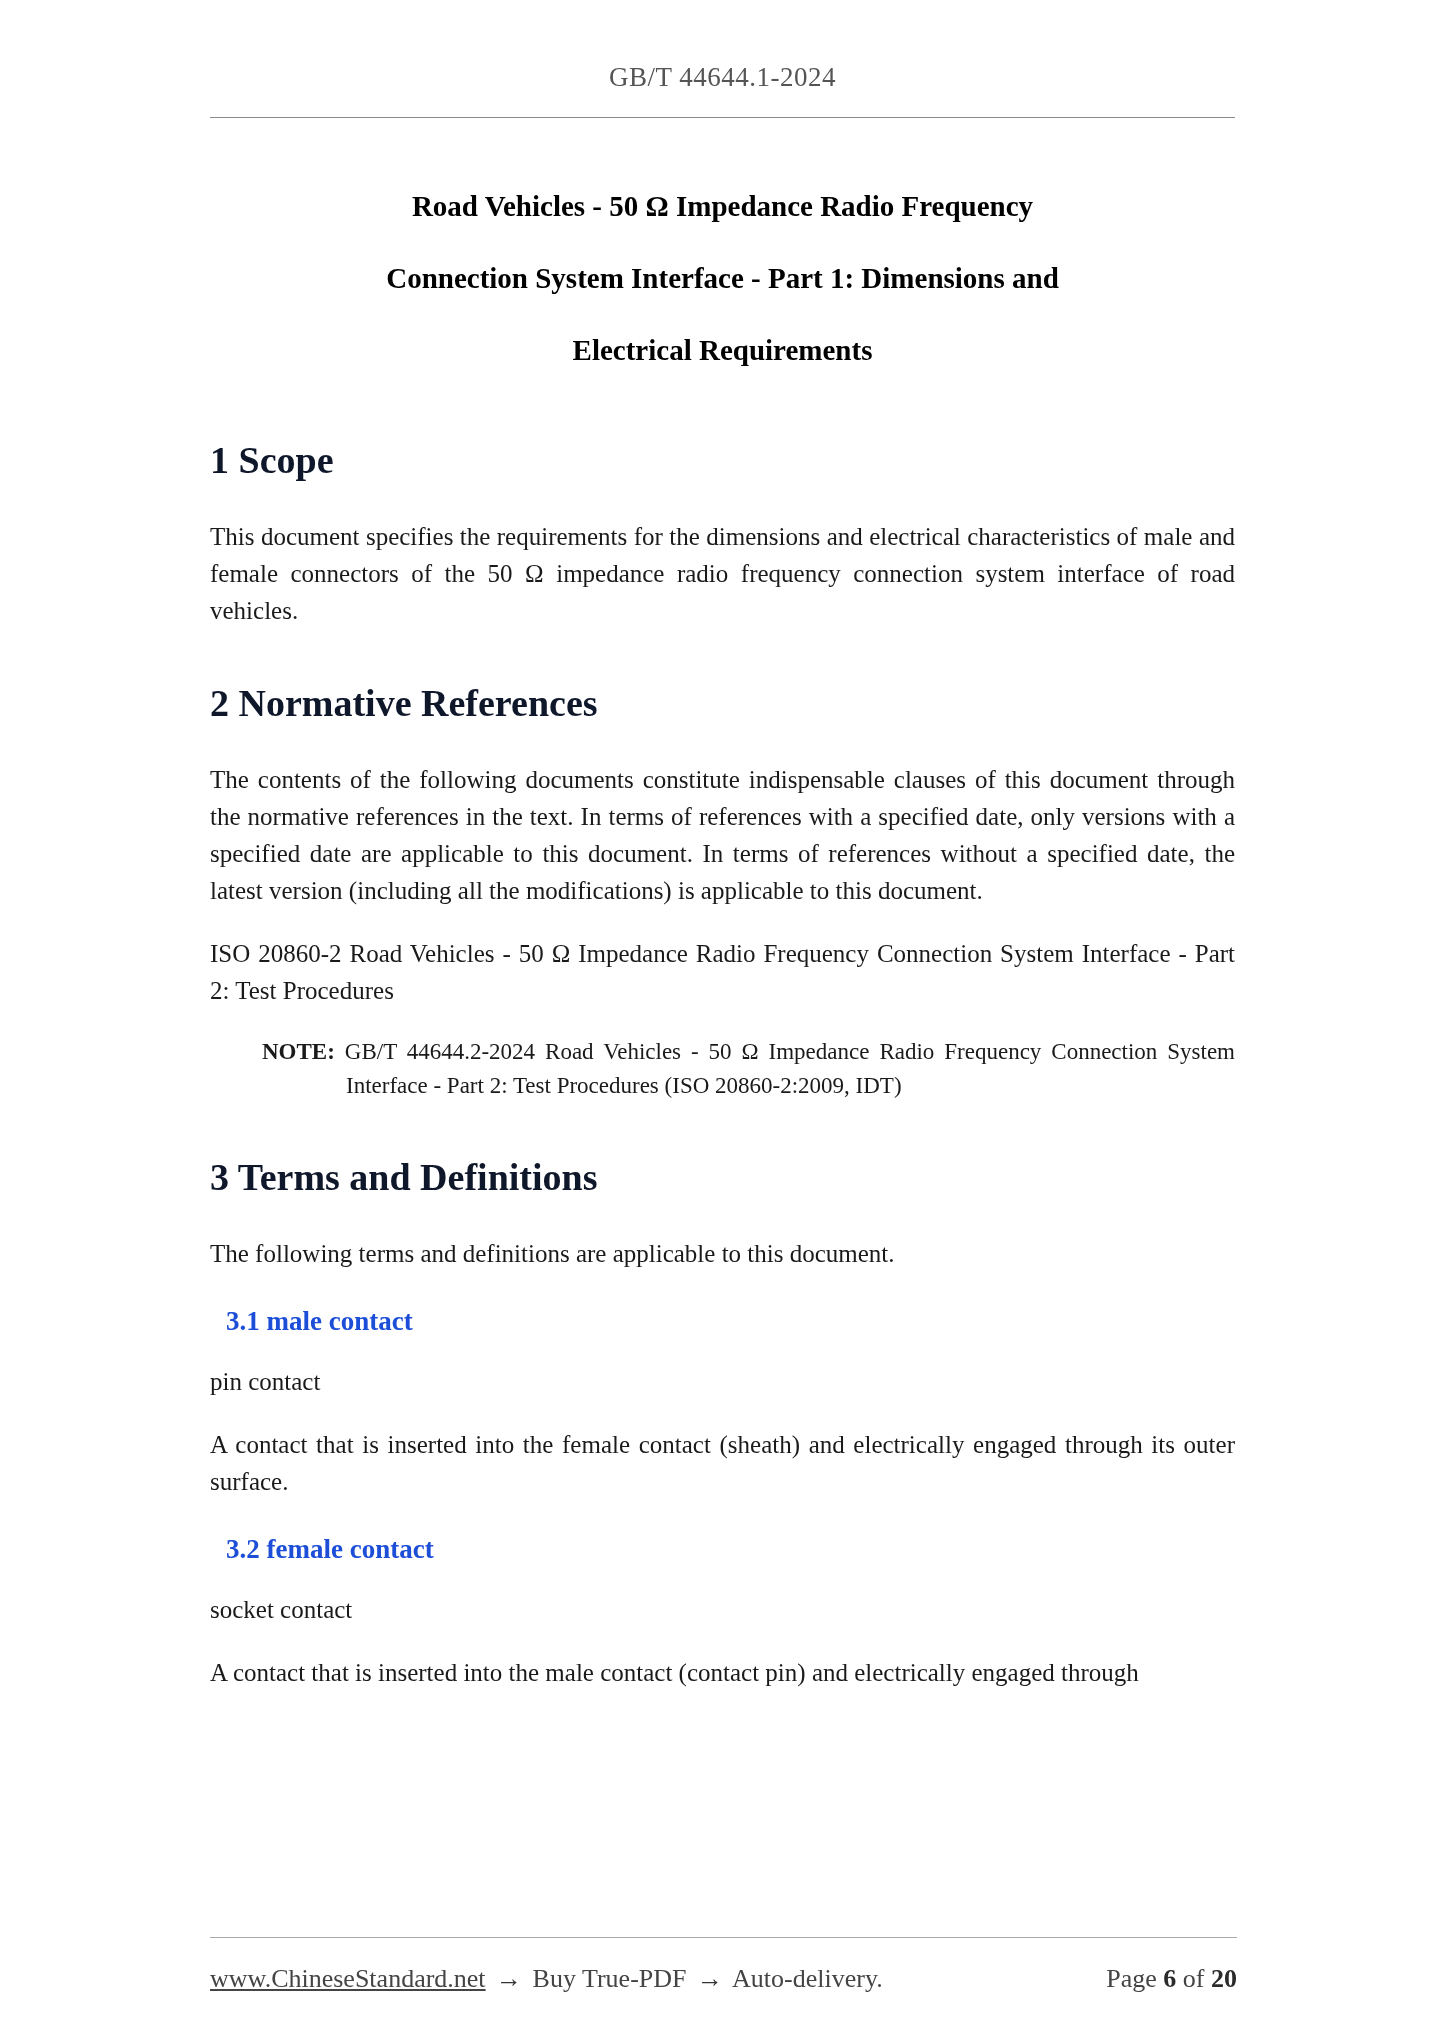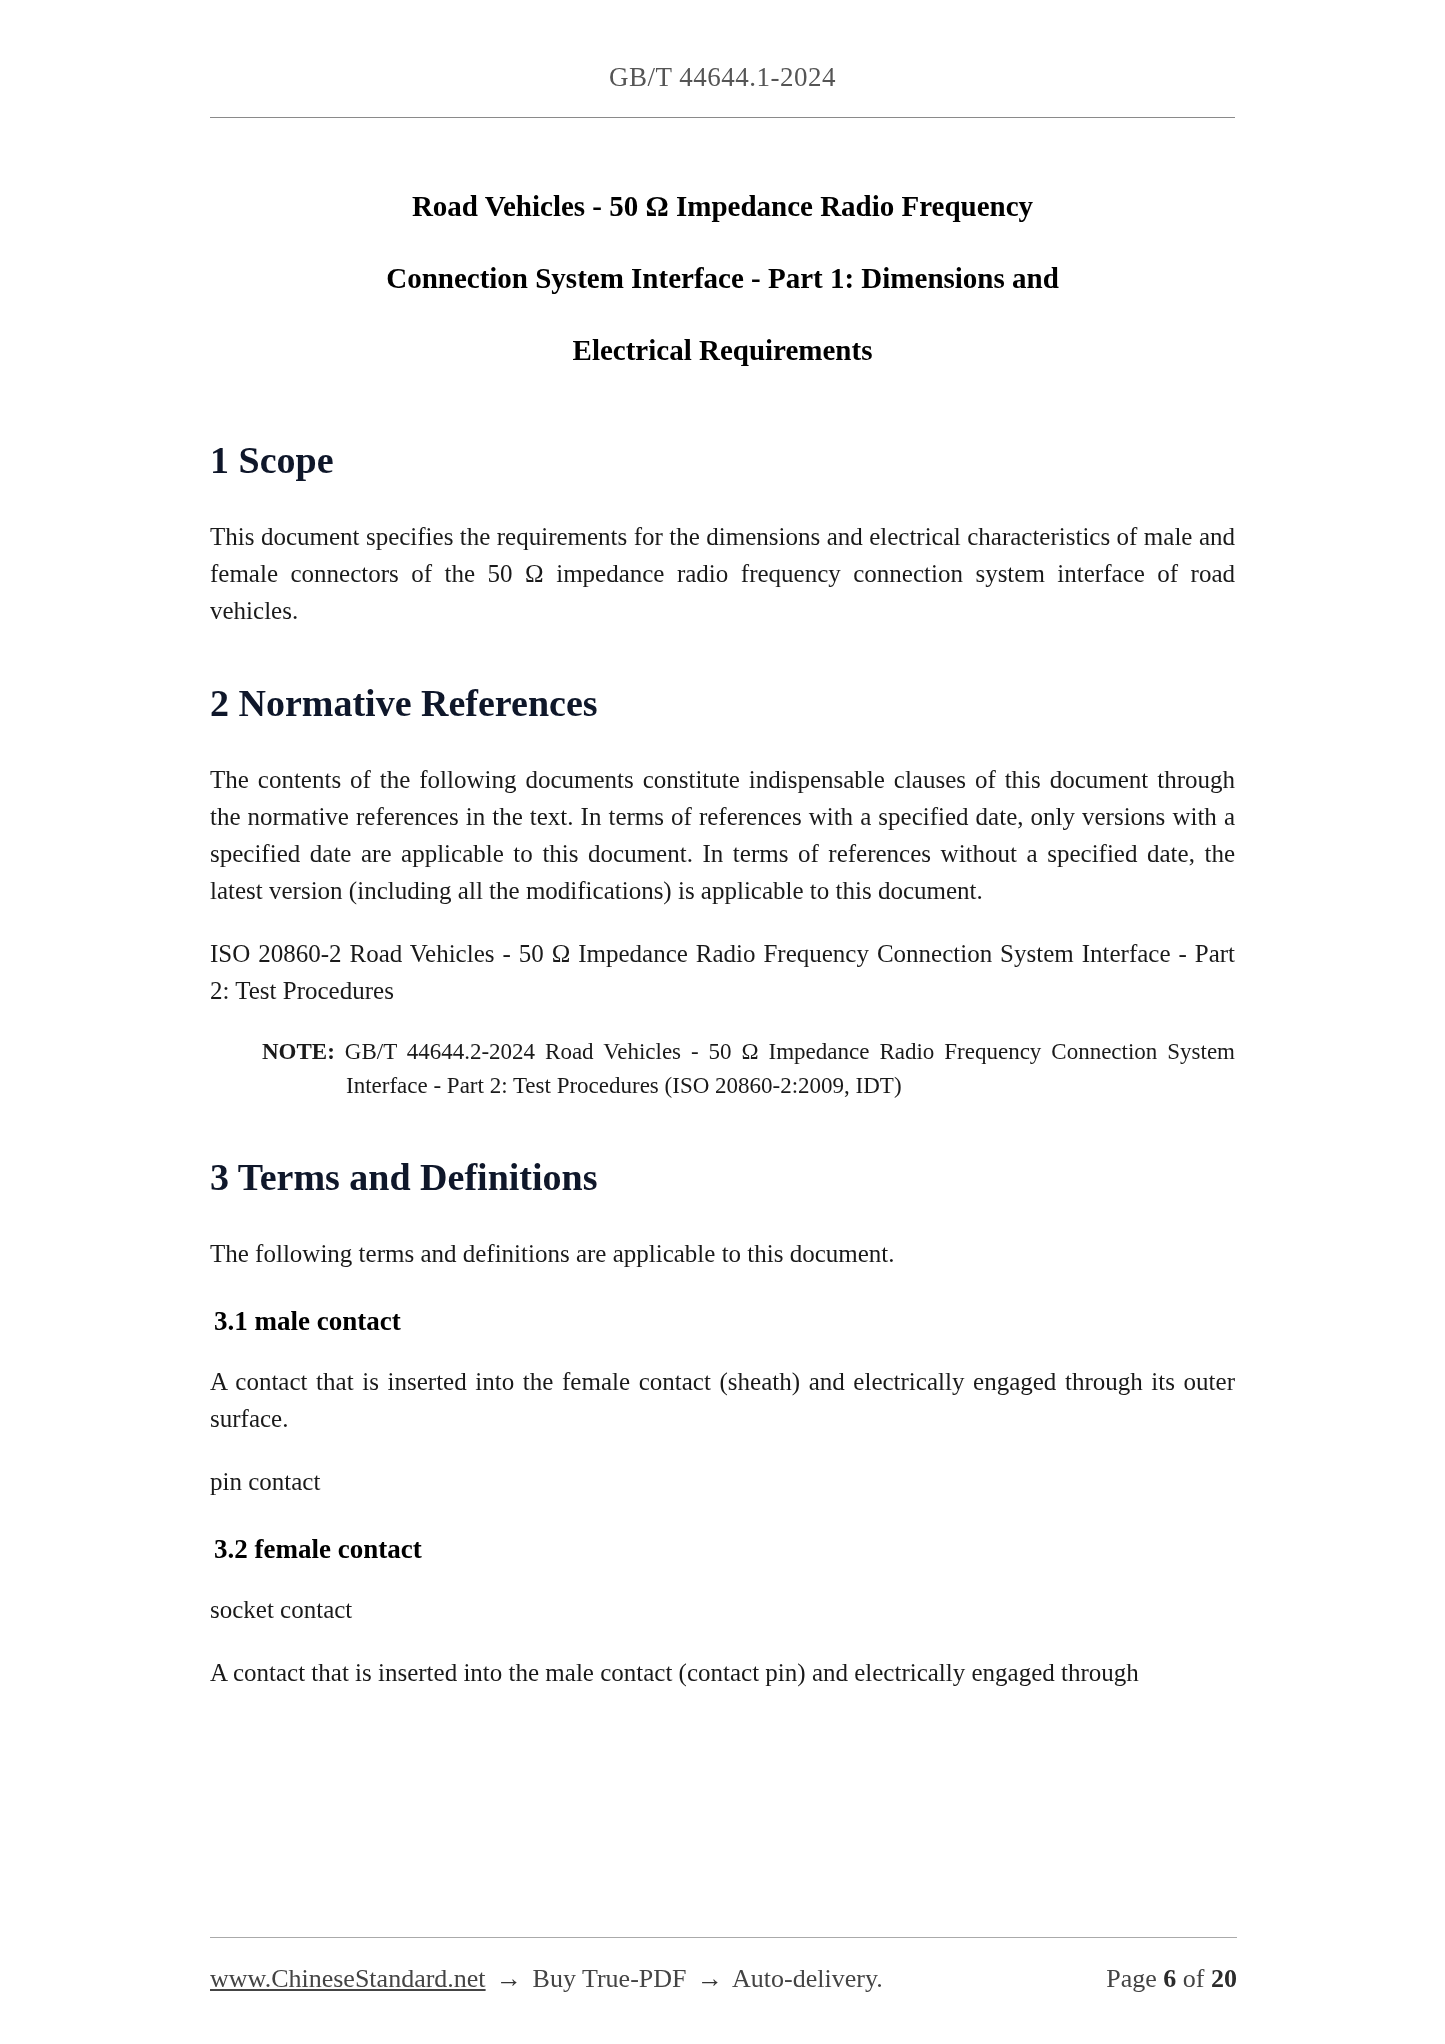--- a/index.html
+++ b/index.html
@@ -39,22 +39,22 @@
   
   h2.section {
     font-size: 38px;
     font-weight: bold;
     color: #0f172a;
     margin: 52px 0 36px 0;
   }
   h3.subsection {
     font-size: 27px;
     font-weight: bold;
-    color: #000000;
-    margin: 34px 0 26px 4px;
+    color: #1d4ed8;
+    margin: 34px 0 26px 16px;
   }
   
   p.body {
     font-size: 25px;
     line-height: 37px;
     margin-bottom: 26px;
     text-align: justify;
   }
   p.ref { text-align: justify; }
   
@@ -122,22 +122,22 @@
 
     <h2 class="section">2 Normative References</h2>
     <p class="body">The contents of the following documents constitute indispensable clauses of this document through the normative references in the text. In terms of references with a specified date, only versions with a specified date are applicable to this document. In terms of references without a specified date, the latest version (including all the modifications) is applicable to this document.</p>
     <p class="body ref">ISO 20860-2 Road Vehicles - 50 Ω Impedance Radio Frequency Connection System Interface - Part 2: Test Procedures</p>
     <p class="note"><span class="note-label">NOTE:</span> <span>GB/T 44644.2-2024 Road Vehicles - 50 Ω Impedance Radio Frequency Connection System Interface - Part 2: Test Procedures (ISO 20860-2:2009, IDT)</span></p>
 
     <h2 class="section">3 Terms and Definitions</h2>
     <p class="body">The following terms and definitions are applicable to this document.</p>
 
     <h3 class="subsection">3.1 male contact</h3>
+    <p class="body">pin contact</p>
     <p class="body">A contact that is inserted into the female contact (sheath) and electrically engaged through its outer surface.</p>
-    <p class="body">pin contact</p>
 
     <h3 class="subsection">3.2 female contact</h3>
     <p class="body">socket contact</p>
     <p class="body">A contact that is inserted into the male contact (contact pin) and electrically engaged through</p>
 
   </main>
 
   <footer class="footer">
     <hr class="footer-rule">
     <div class="footer-row">

